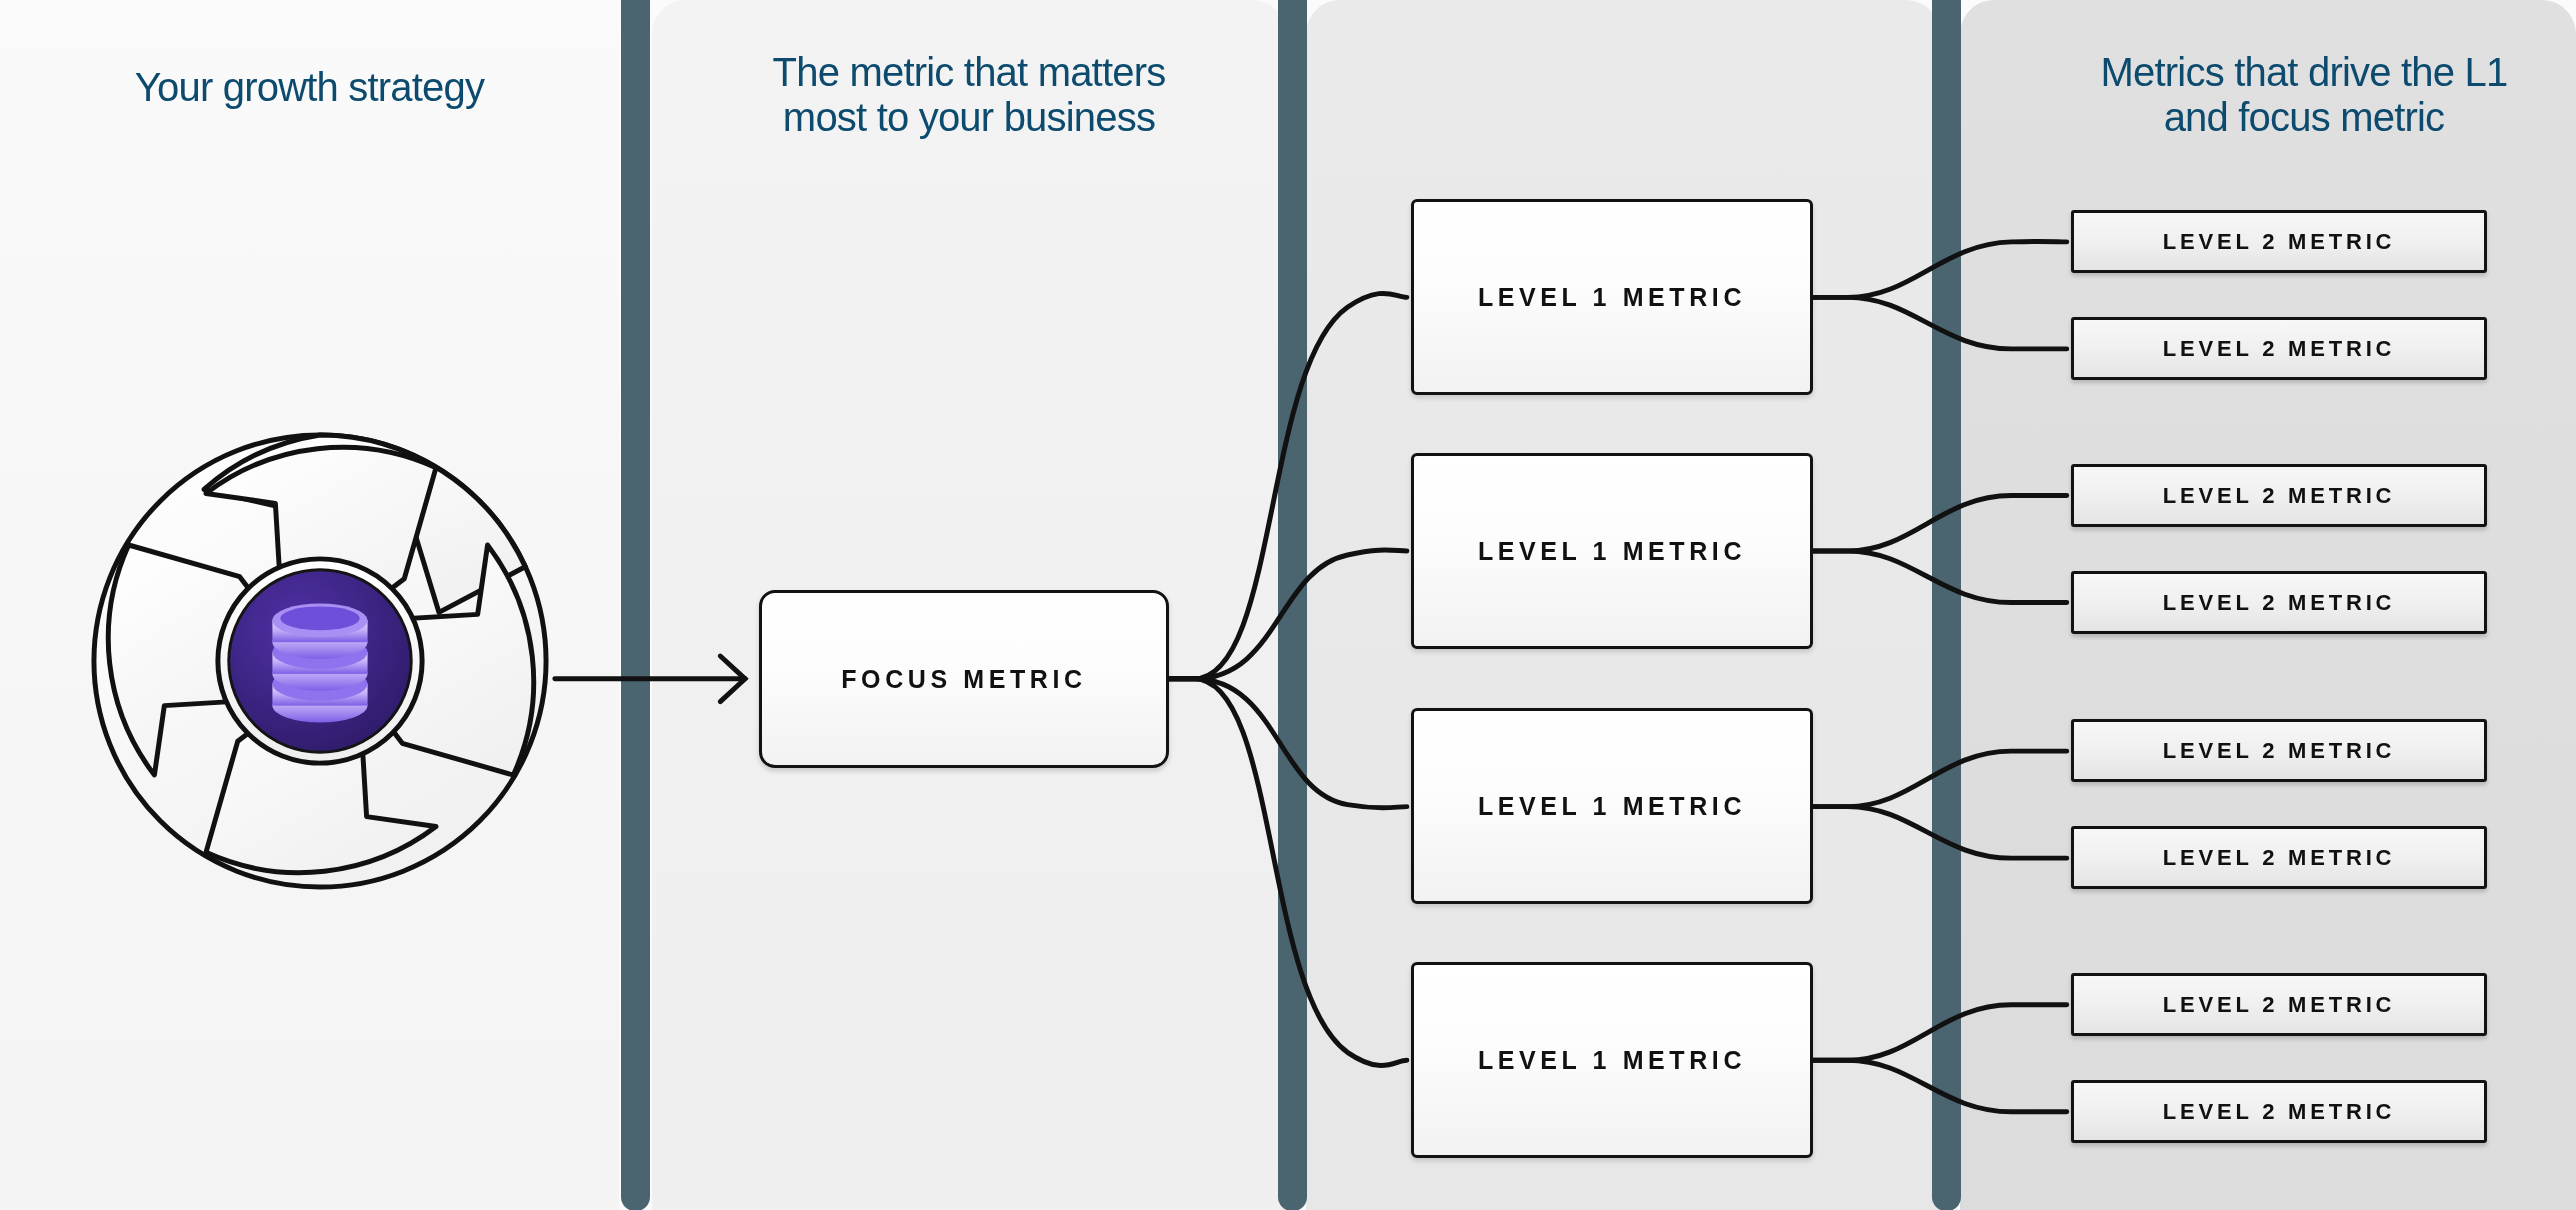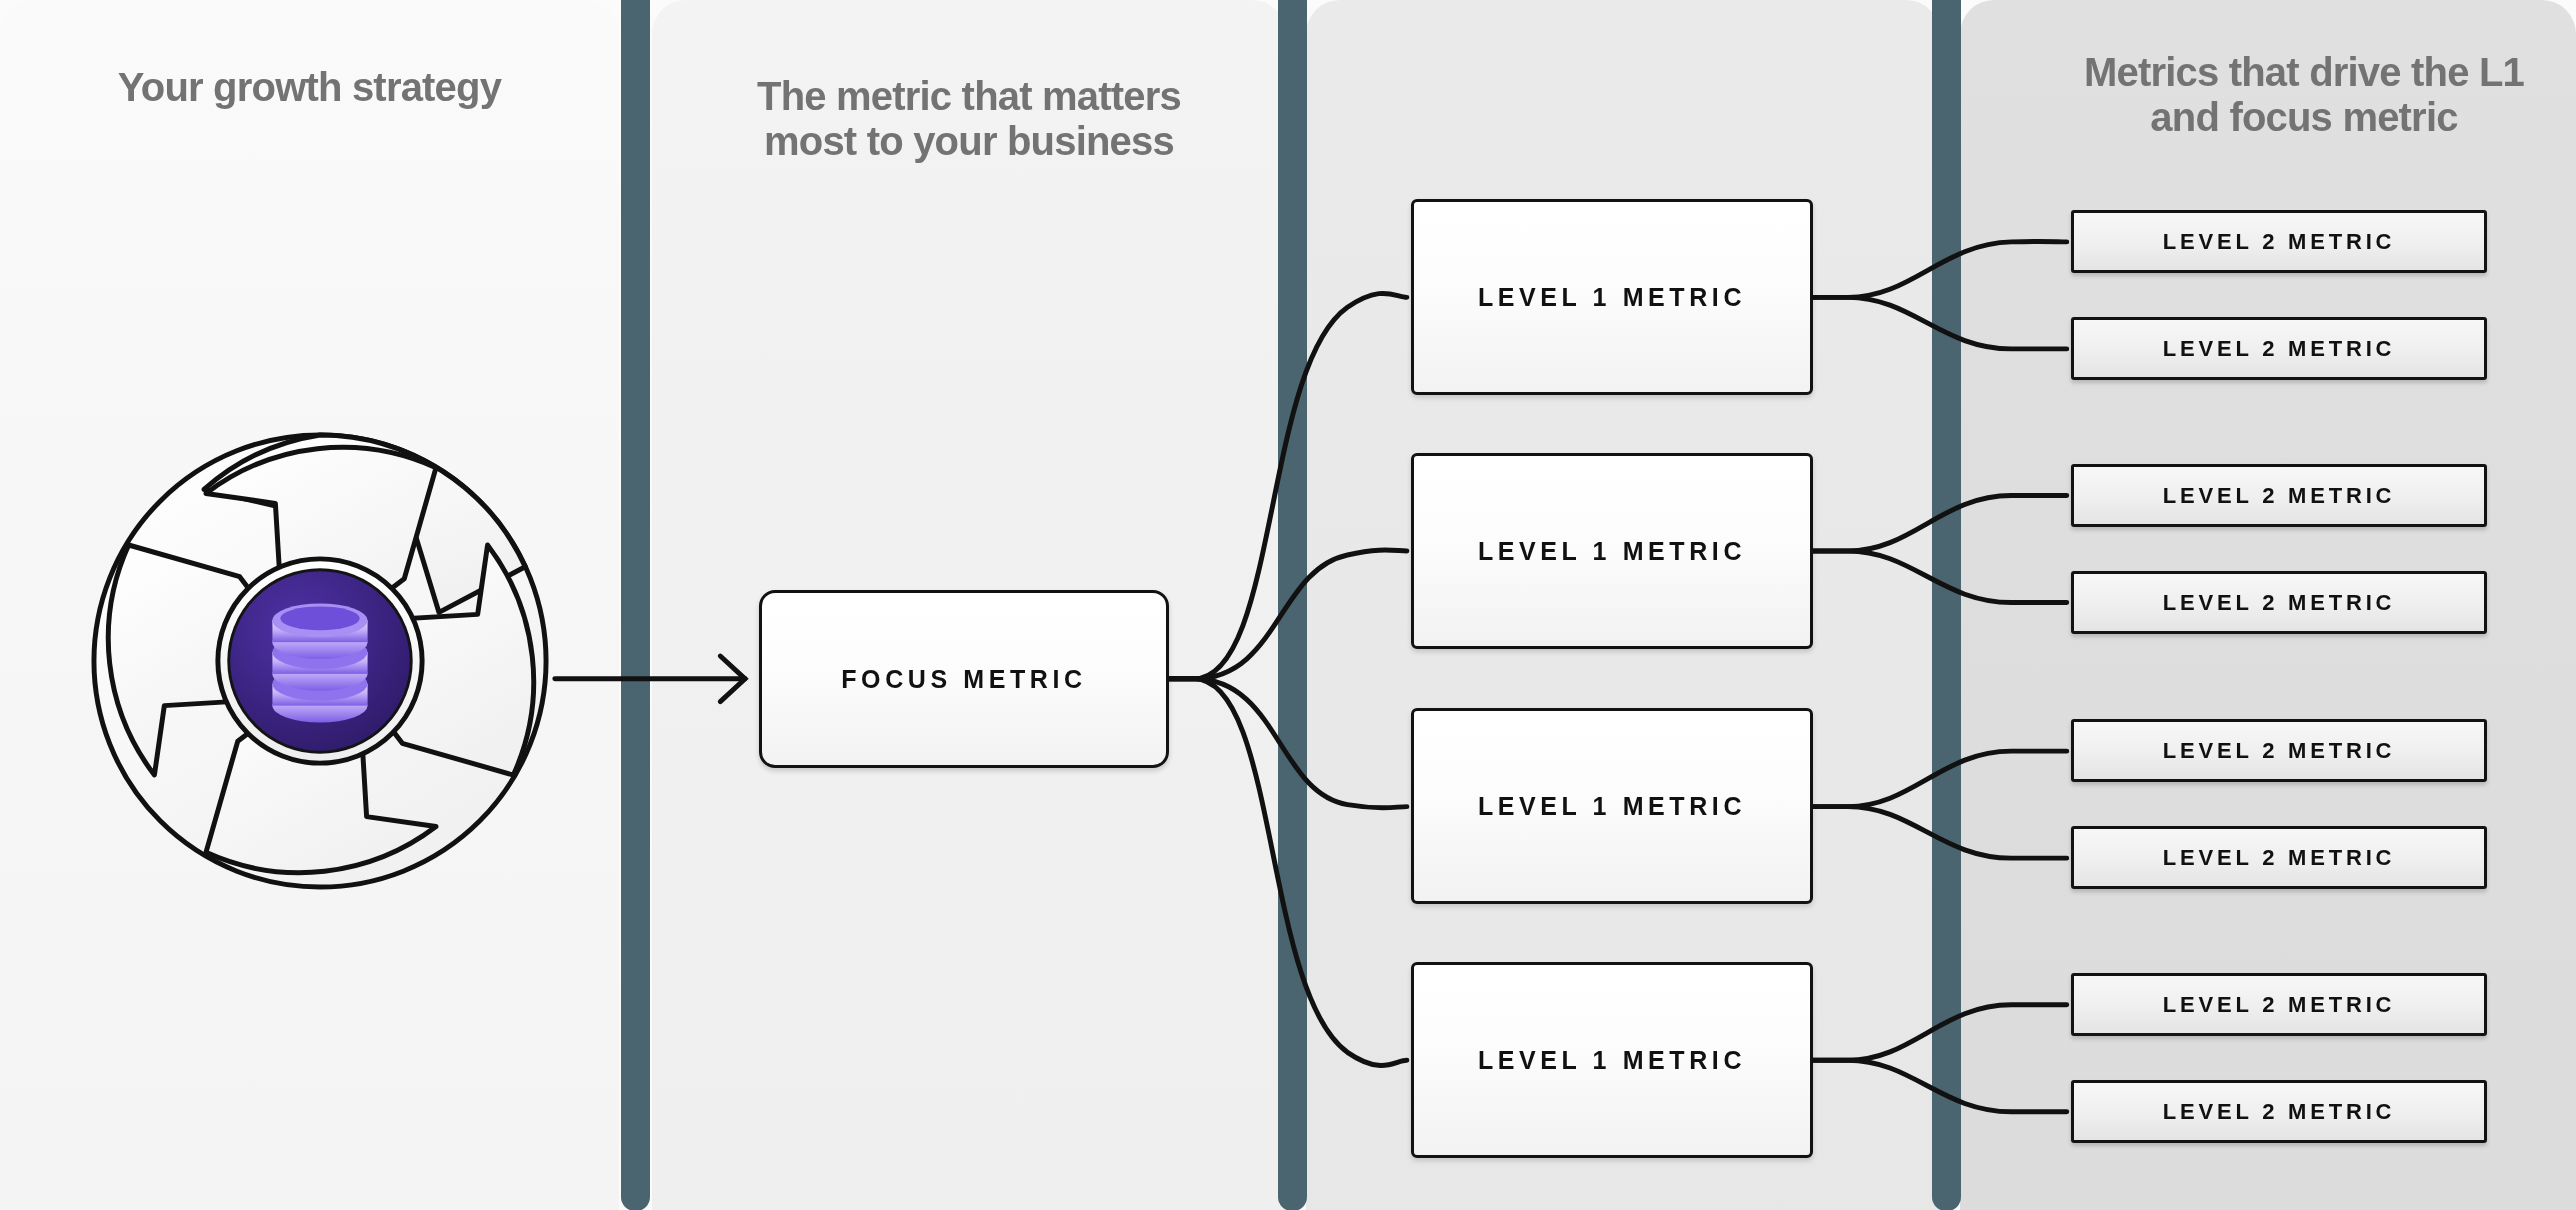--- a/index.html
+++ b/index.html
@@ -17,28 +17,28 @@
   #panel-4{left:1960px;width:616px;background:linear-gradient(180deg,#e0e0e0 0%,#dddddd 60%,#dcdcdc 100%);}
 
   .divider{position:absolute;top:0;width:29px;height:1211px;
     background:#4a6470;border-radius:0 0 14px 14px;}
   #divider-1{left:621px;}
   #divider-2{left:1278px;}
   #divider-3{left:1932px;}
 
   
   .col-title{
-    position:absolute;text-align:center;color:#737373;
-    font-weight:700;font-size:40px;line-height:1.12;
+    position:absolute;text-align:center;color:#0c4a6e;
+    font-weight:400;font-size:40px;line-height:1.12;
     letter-spacing:-0.8px;
     font-family:"Liberation Sans","DejaVu Sans",sans-serif;
     -webkit-font-smoothing:antialiased;
   }
   #title-1{left:0;width:619px;top:65px;}
-  #title-2{left:652px;width:634px;top:50px;margin-top:24px;}
+  #title-2{left:652px;width:634px;top:50px;}
   #title-3{left:1306px;width:634px;top:50px;}
   #title-4{left:1996px;width:616px;top:50px;}
 
   
   #wires{position:absolute;left:0;top:0;width:2576px;height:1211px;pointer-events:none;}
 
   
   .metric-box{
     position:absolute;box-sizing:border-box;
     border:3.5px solid #121212;

